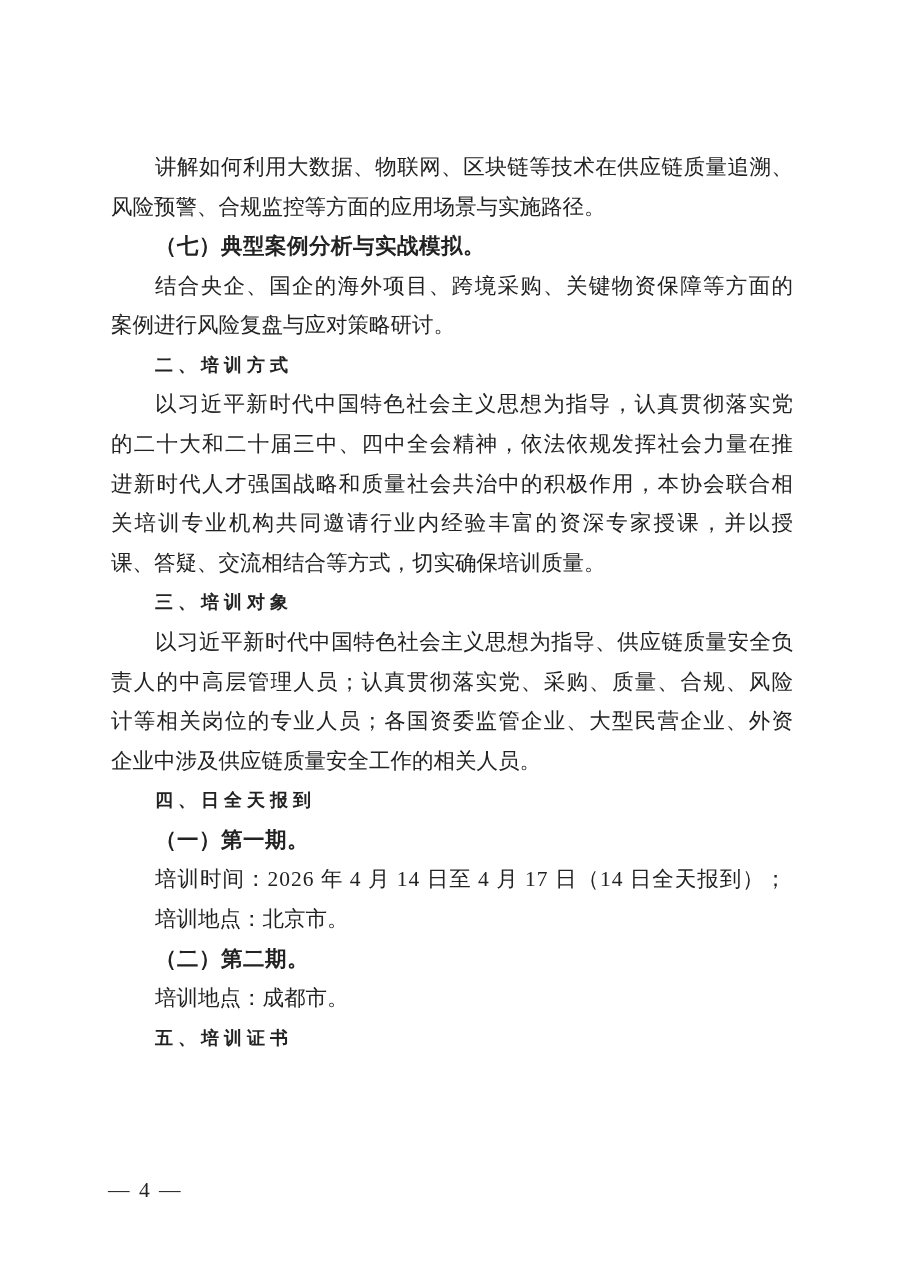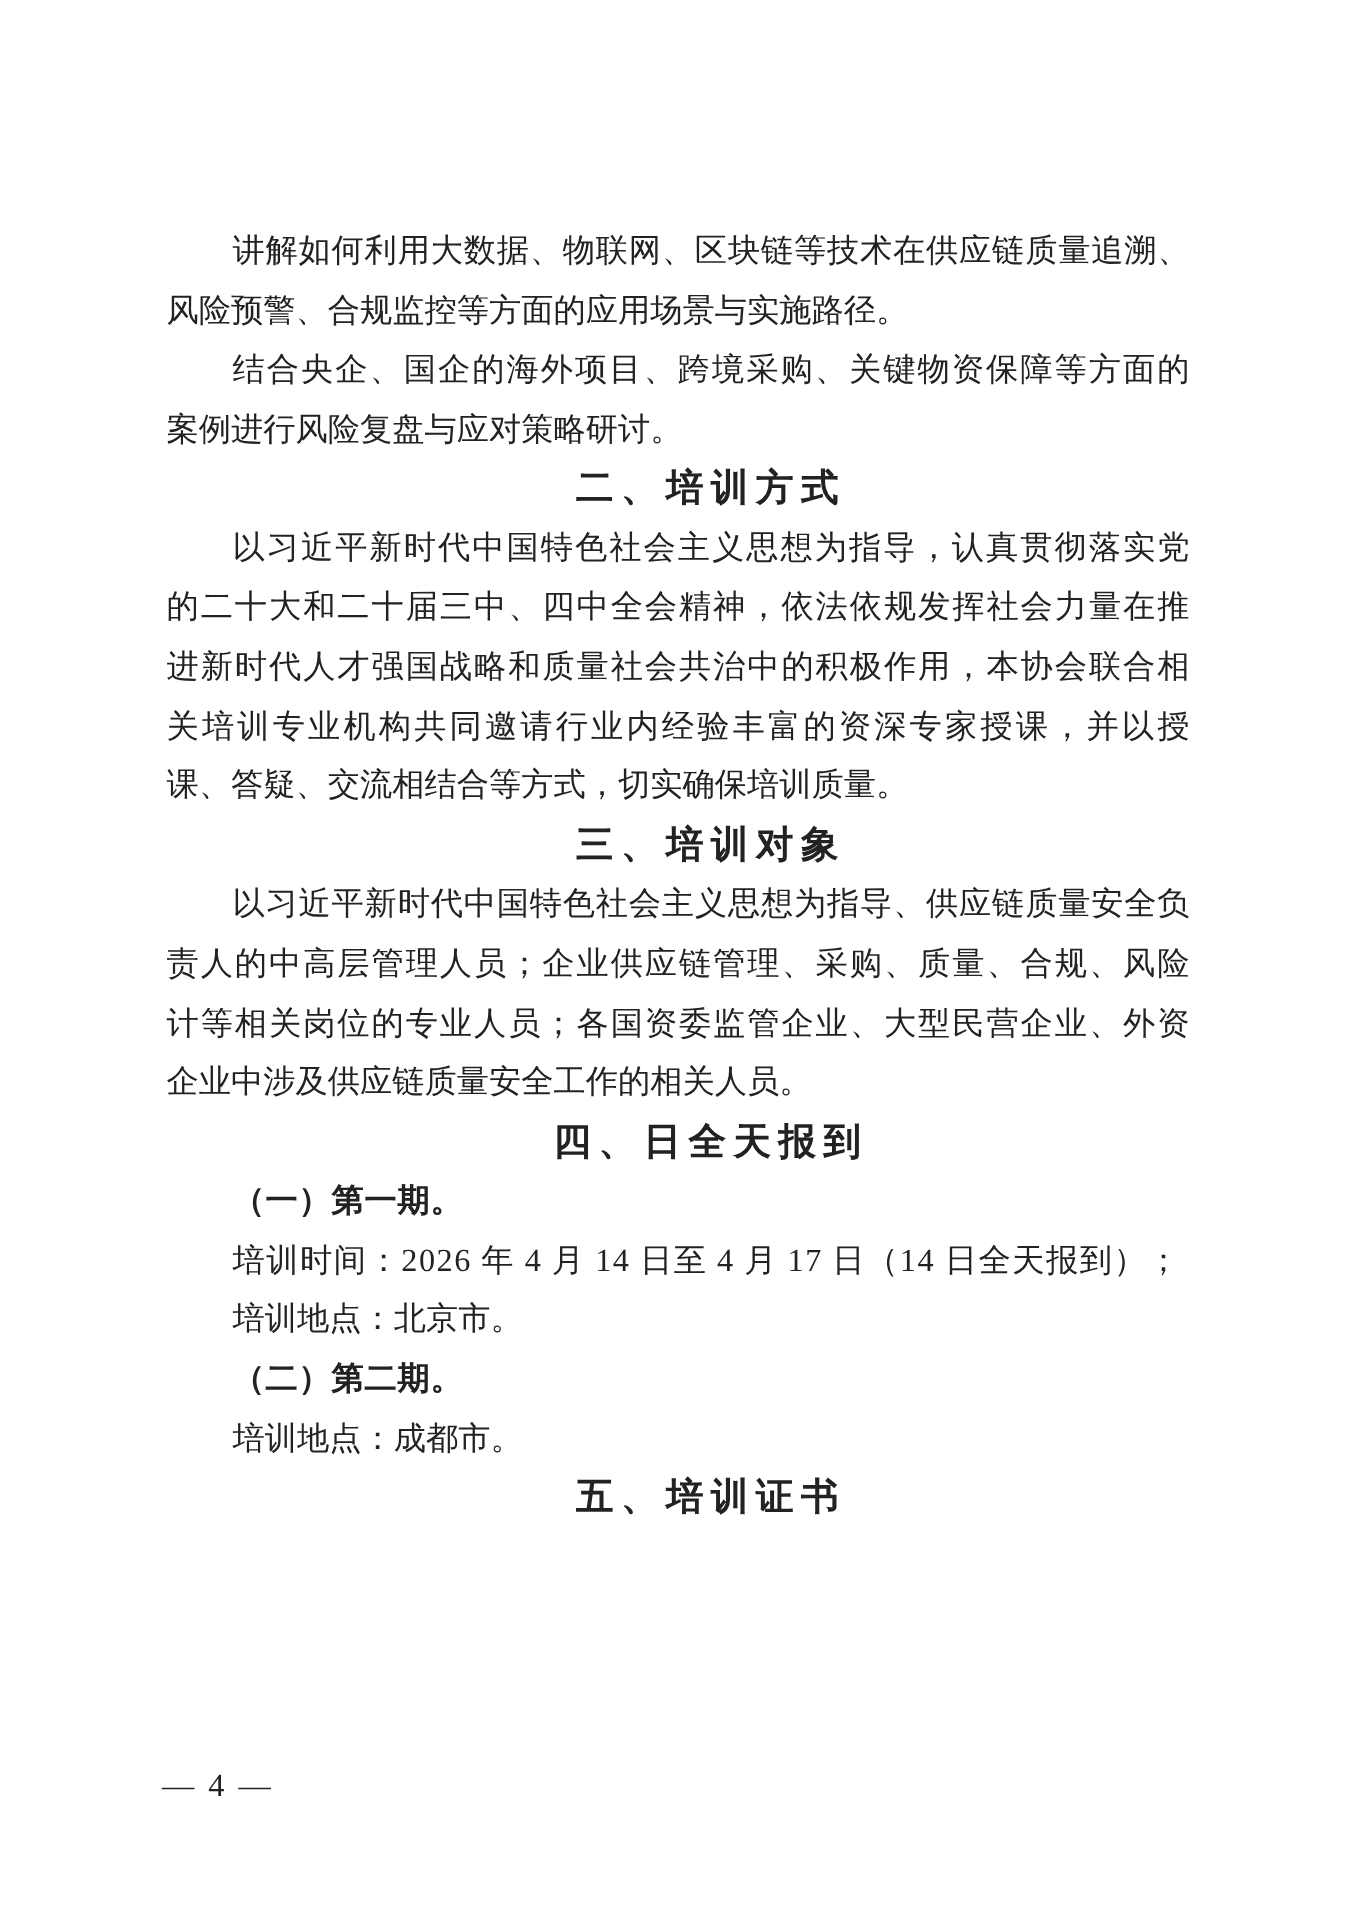--- a/index.html
+++ b/index.html
@@ -18,51 +18,51 @@
     height:39.58px; line-height:39.58px;
     font-size:21.5px;
     white-space:normal;
     color:var(--ink);
   }
   .ind { padding-left:44px; }
   .just { text-align:justify; text-align-last:justify; }
   .sec-head {
     font-family:"Liberation Sans","DejaVu Sans",sans-serif;
     font-weight:700;
-    font-size:25px;
+    font-size:18px;
     letter-spacing:5px;
-    text-align:center;
   }
   .sub-head { font-weight:700; letter-spacing:0.5px; }
   .dt { letter-spacing:1px; }
   .page-num {
     position:absolute; left:108px; top:1170px;
     height:40px; line-height:40px;
     font-size:21.5px; letter-spacing:2px;
     color:var(--ink);
   }
 </style>
 </head>
 <body>
 
 <div class="page">
   <div class="text-block">
     <div class="ln ind just">讲解如何利用大数据、物联网、区块链等技术在供应链质量追溯、</div>
     <div class="ln">风险预警、合规监控等方面的应用场景与实施路径。</div>
+    <div class="ln ind sub-head">（七）典型案例分析与实战模拟。</div>
     <div class="ln ind just">结合央企、国企的海外项目、跨境采购、关键物资保障等方面的</div>
     <div class="ln">案例进行风险复盘与应对策略研讨。</div>
     <div class="ln ind sec-head">二、培训方式</div>
     <div class="ln ind just">以习近平新时代中国特色社会主义思想为指导，认真贯彻落实党</div>
     <div class="ln just">的二十大和二十届三中、四中全会精神，依法依规发挥社会力量在推</div>
     <div class="ln just">进新时代人才强国战略和质量社会共治中的积极作用，本协会联合相</div>
     <div class="ln just">关培训专业机构共同邀请行业内经验丰富的资深专家授课，并以授</div>
     <div class="ln">课、答疑、交流相结合等方式，切实确保培训质量。</div>
     <div class="ln ind sec-head">三、培训对象</div>
     <div class="ln ind just">以习近平新时代中国特色社会主义思想为指导、供应链质量安全负</div>
-    <div class="ln just">责人的中高层管理人员；企业供应链管理、采购、质量、合规、风险</div>
+    <div class="ln just">责人的中高层管理人员；认真贯彻落实党、采购、质量、合规、风险</div>
     <div class="ln just">计等相关岗位的专业人员；各国资委监管企业、大型民营企业、外资</div>
     <div class="ln">企业中涉及供应链质量安全工作的相关人员。</div>
     <div class="ln ind sec-head">四、日全天报到</div>
     <div class="ln ind sub-head">（一）第一期。</div>
     <div class="ln ind dt">培训时间：2026 年 4 月 14 日至 4 月 17 日（14 日全天报到）；</div>
     <div class="ln ind">培训地点：北京市。</div>
     <div class="ln ind sub-head">（二）第二期。</div>
     <div class="ln ind">培训地点：成都市。</div>
     <div class="ln ind sec-head">五、培训证书</div>
   </div>

